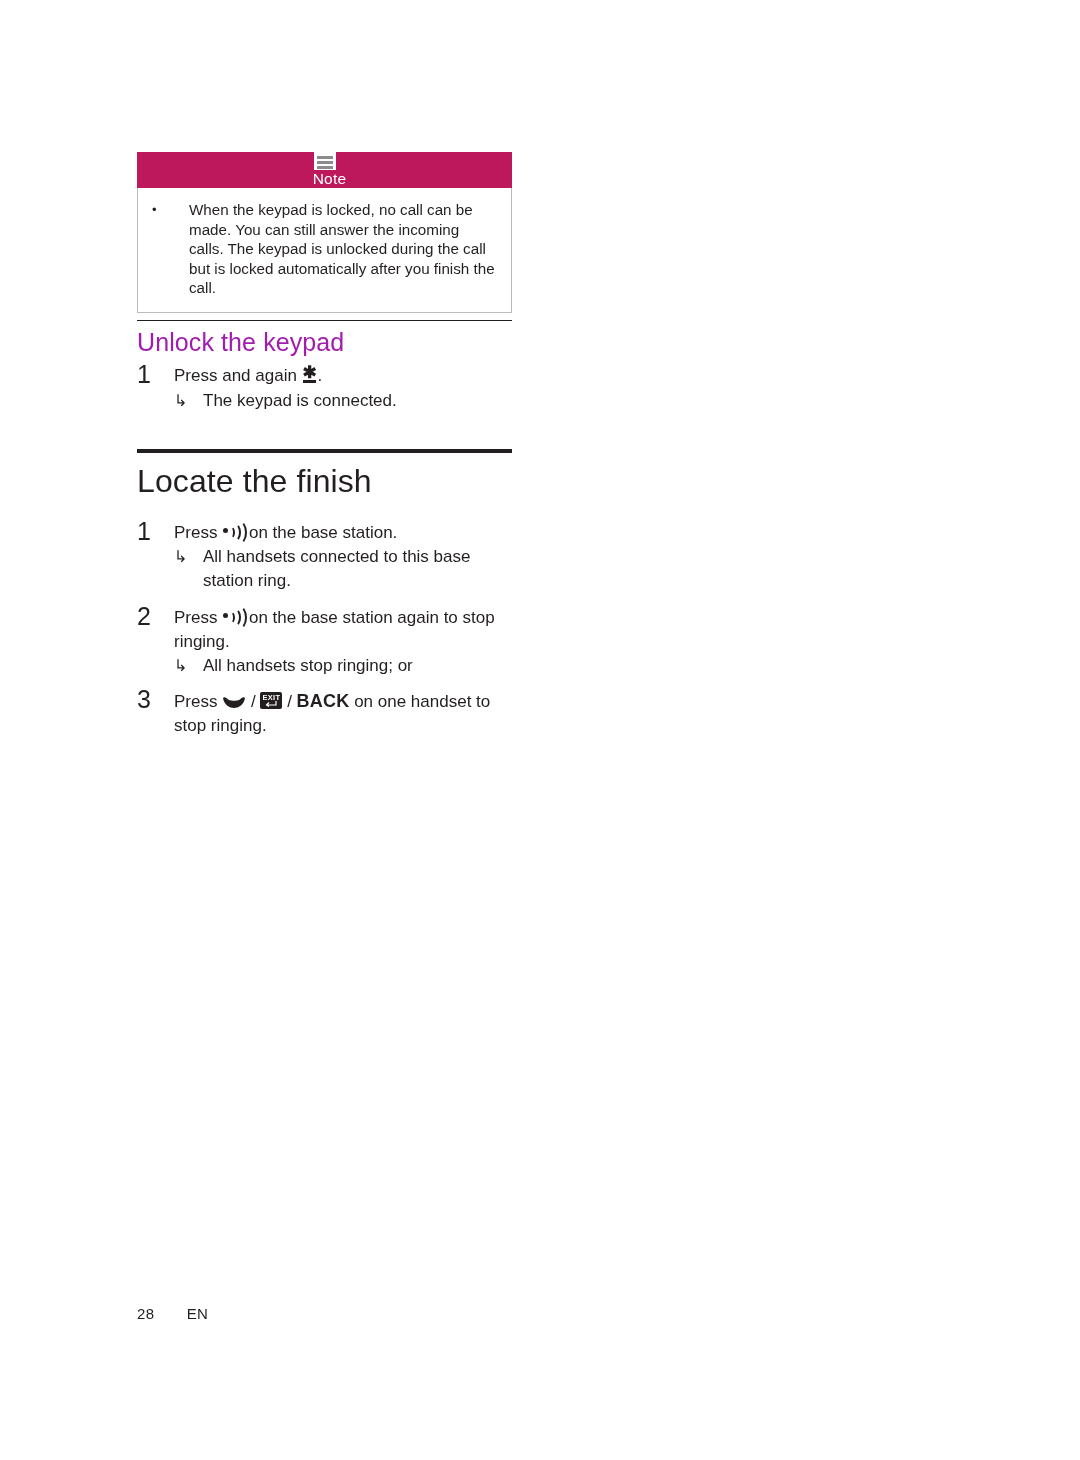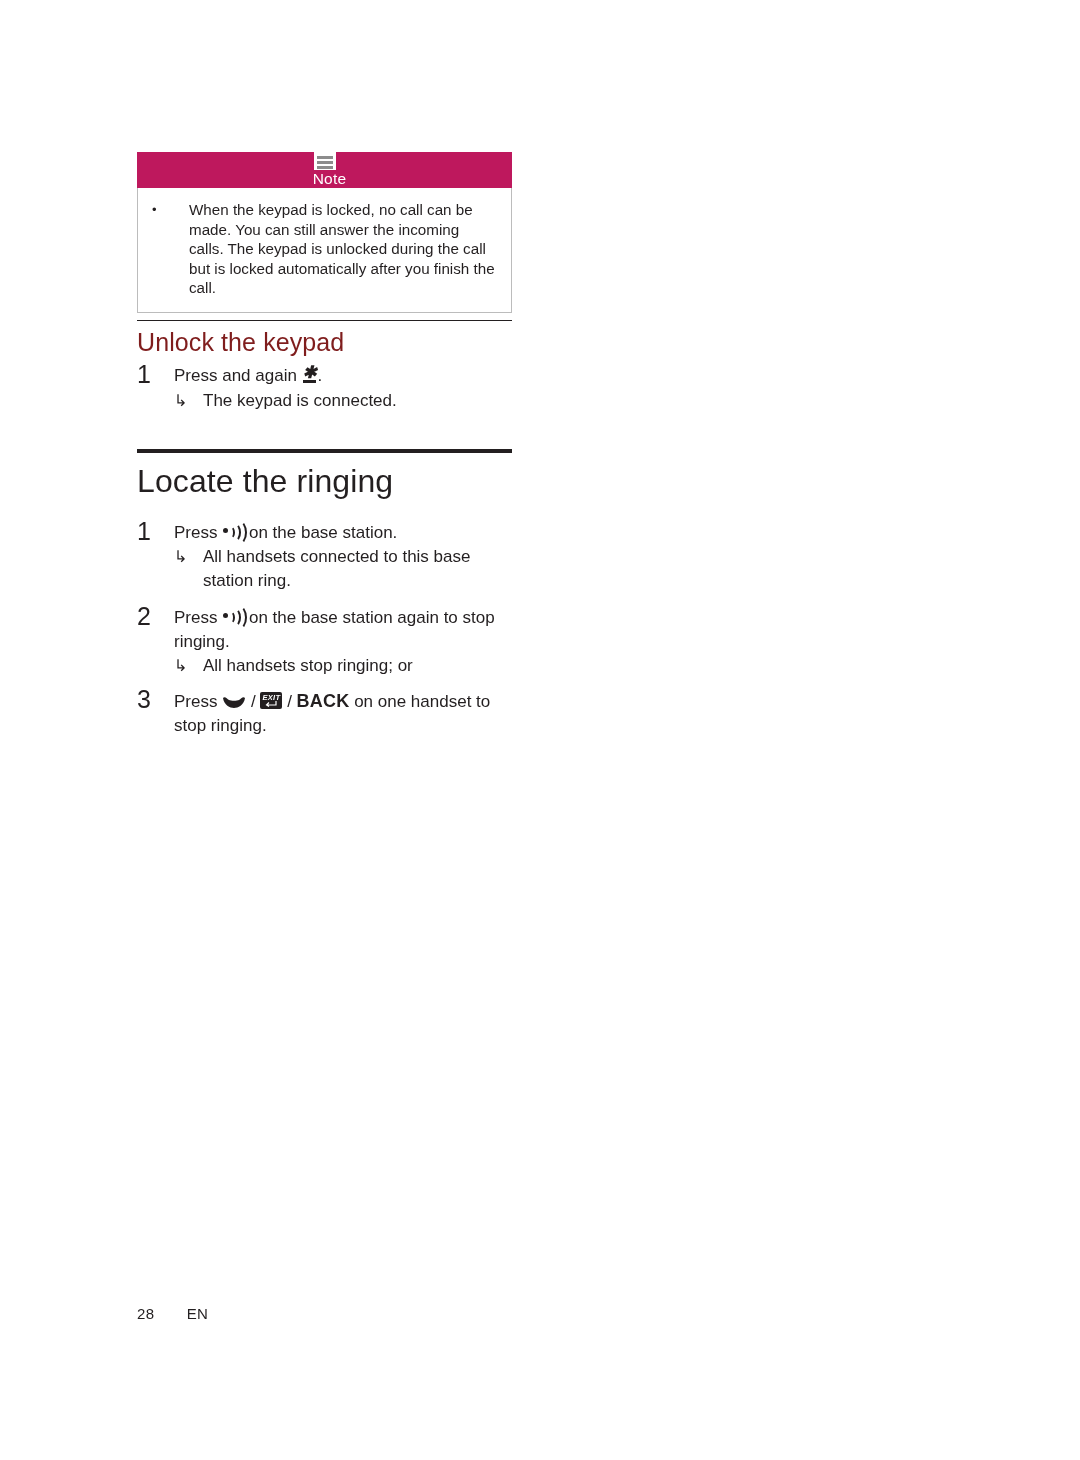--- a/index.html
+++ b/index.html
@@ -98,21 +98,21 @@
     background: #231f20;
   }
 
   
   .h2 {
     position: absolute;
     left: 137px;
     font-size: 25px;
     font-weight: normal;
     letter-spacing: 0.1px;
-    color: #7f1d1d;
+    color: #a21caf;
     margin: 0;
     text-align: center;
   }
   .h1 {
     position: absolute;
     left: 137px;
     font-size: 32px;
     font-weight: normal;
     letter-spacing: 0.1px;
     color: #231f20;
@@ -152,21 +152,20 @@
     font-size: 16px;
     color: #231f20;
   }
   .sub-text { flex: 1; }
 
   
   .gl {
     display: inline-block;
     vertical-align: -2px;
     position: relative;
-    font-style: italic;
   }
   
   .ico-star {
     width: 16px; height: 18px;
     font-size: 19px;
     line-height: 18px;
     text-align: center;
     font-weight: bold;
   }
   .ico-star::after {
@@ -282,21 +281,21 @@
       </div>
       <div class="sub" style="margin-top:1px;">
         <span class="sub-arrow">↳</span>
         <span class="sub-text">The keypad is connected.</span>
       </div>
     </div>
   </div>
 
   <div class="rule-thick" style="top:449px;"></div>
 
-  <h1 class="h1" style="top:463px;">Locate the ringing</h1>
+  <h1 class="h1" style="top:463px;">Locate the finish</h1>
 
   <div class="step" style="top:518px;">
     <div class="step-num">1</div>
     <div class="step-body">
       <div>
         <span>Press</span>
         <span class="gl ico-page">
           <span class="dot"></span><span class="w1"></span><span class="w2"></span><span class="w3"></span>
         </span>
         <span>on the base station.</span>

